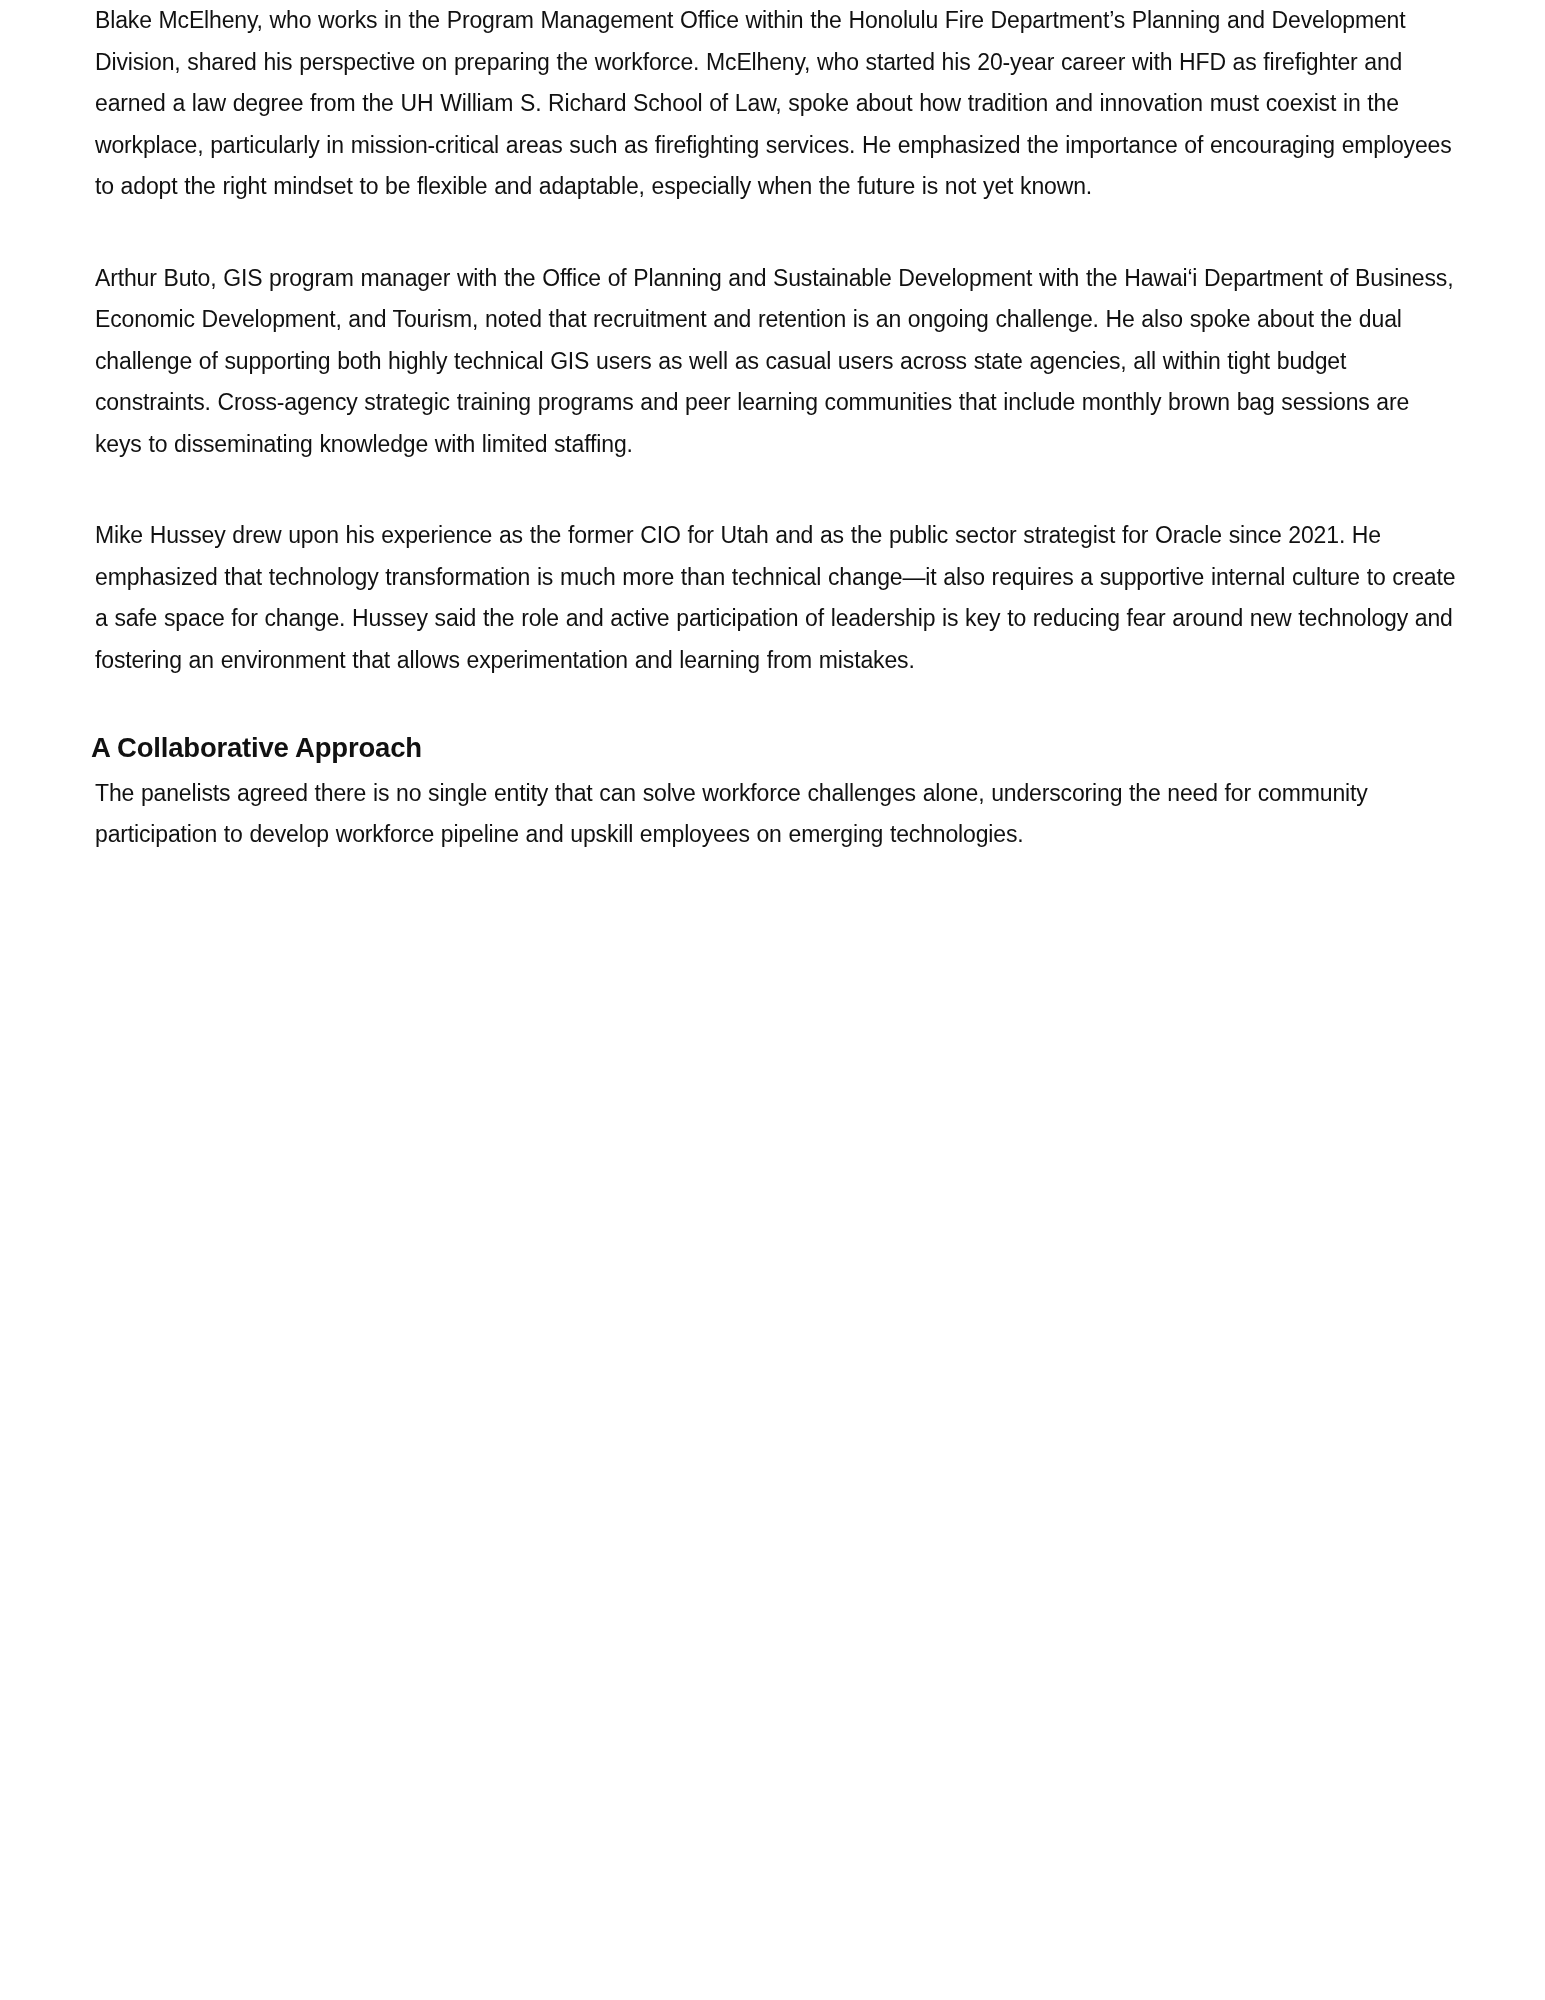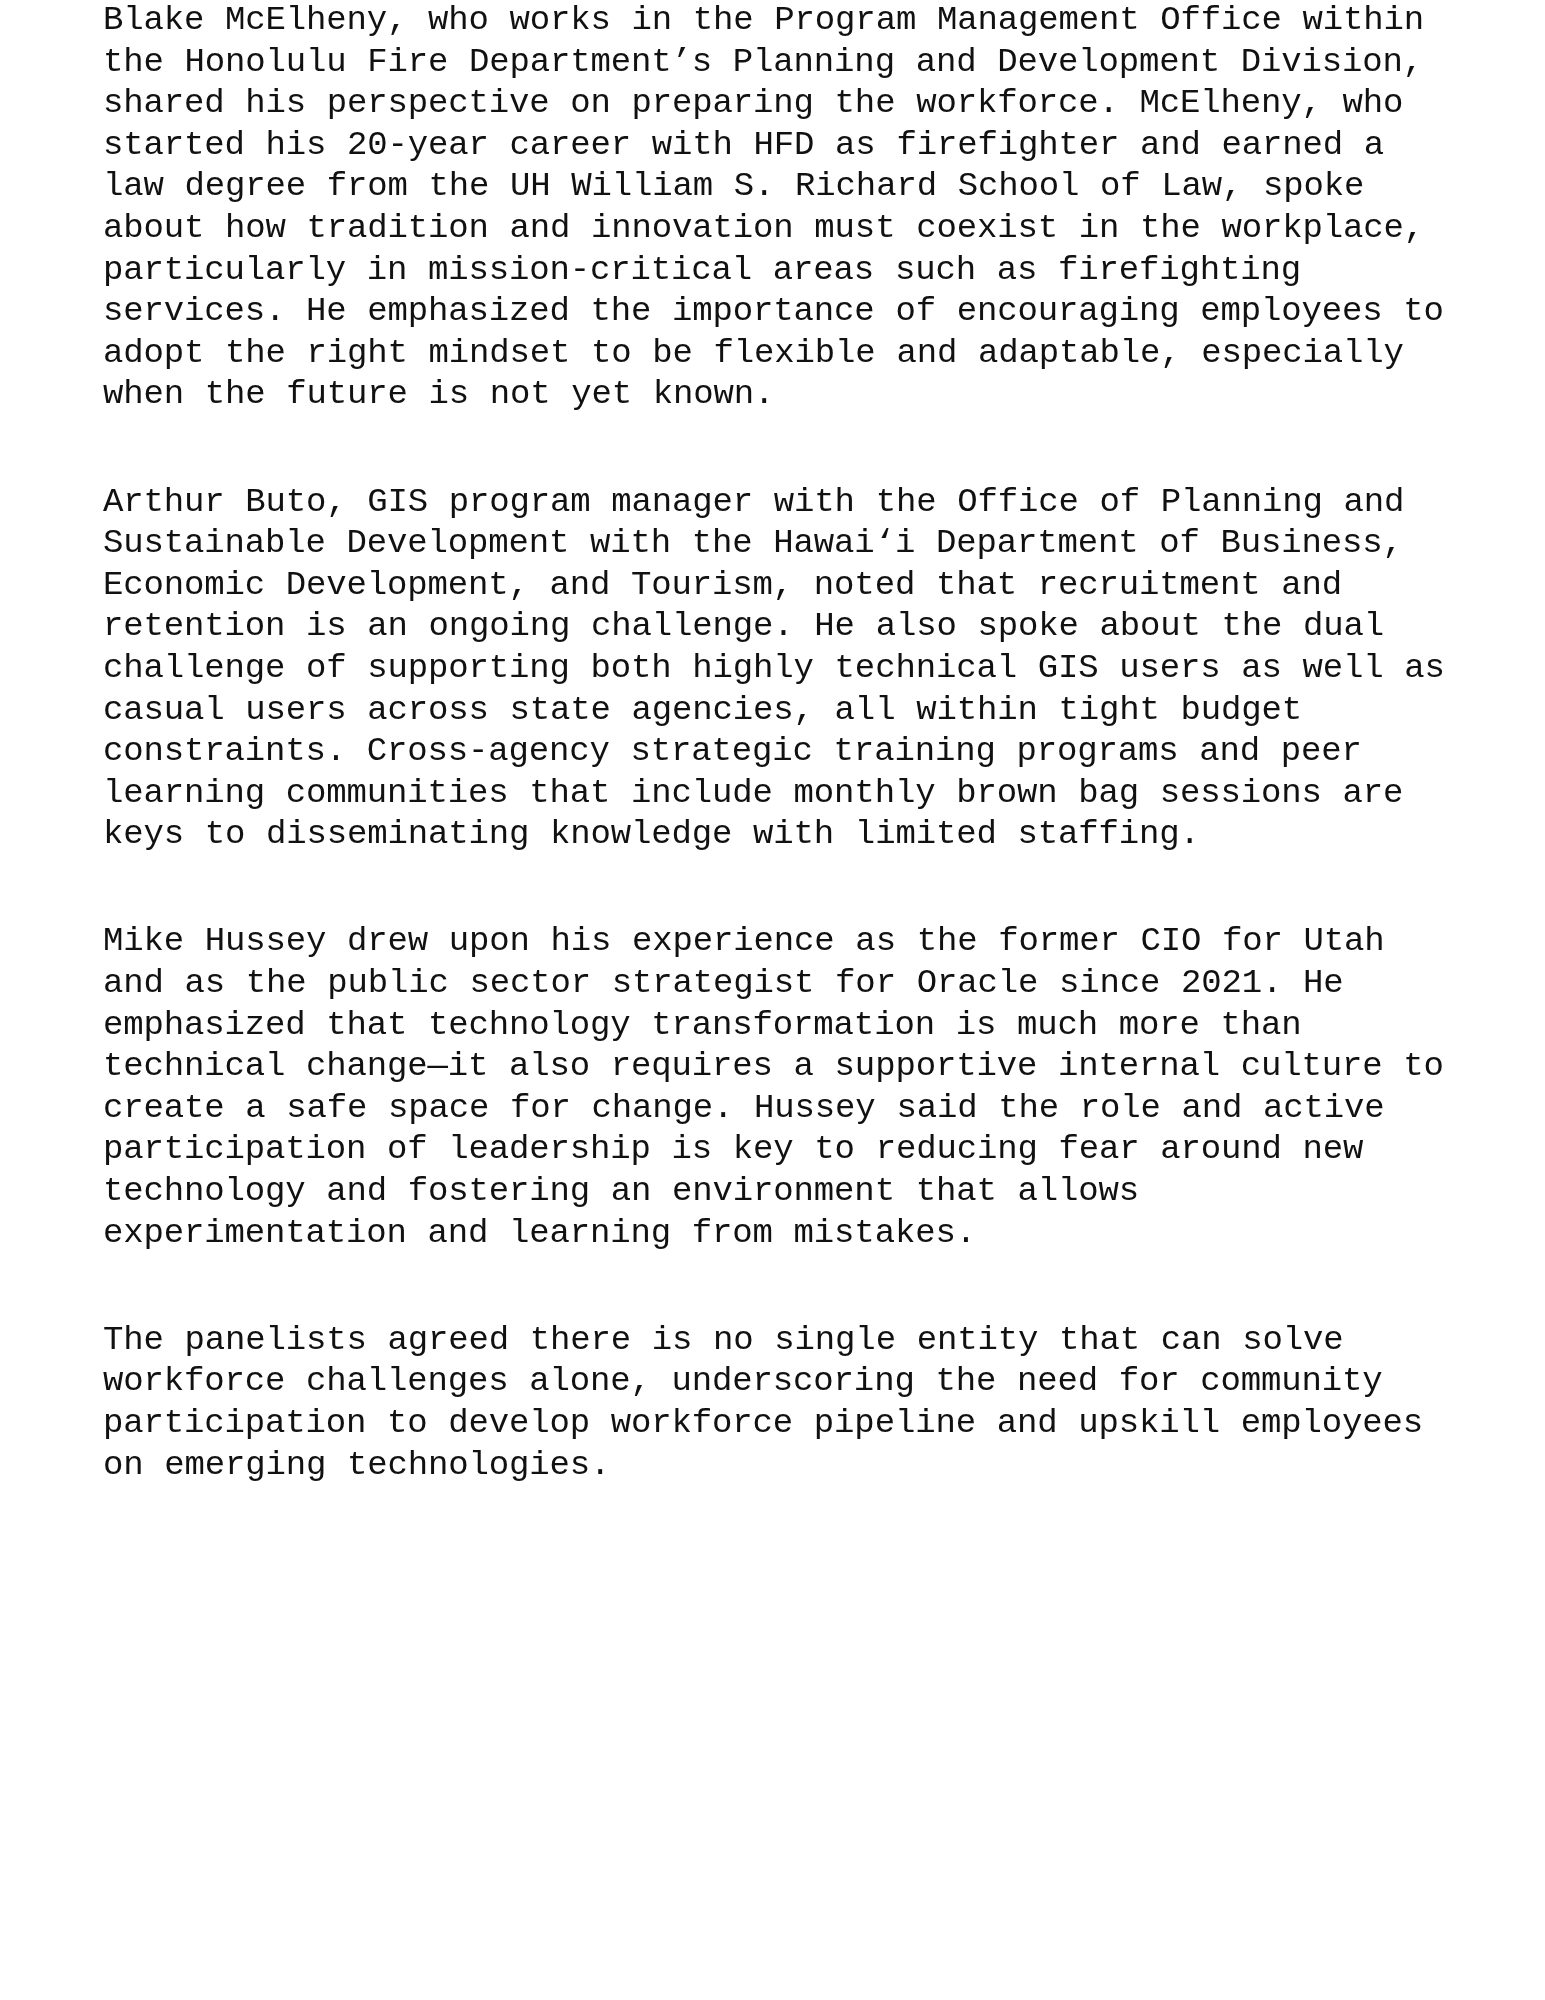--- a/index.html
+++ b/index.html
@@ -15,27 +15,26 @@
       color: #111111;
       font-family: "Liberation Sans", "DejaVu Sans", sans-serif;
     }
     .page {
       position: absolute;
       left: 91px;
       top: 0;
       width: 1370px;
     }
     .para {
-      margin: 12px;
-      font-size: 34px;
+      margin: 4px;
+      font-size: 23px;
       line-height: 41.6px;
       letter-spacing: -0.15px;
       word-spacing: 0.5px;
       white-space: normal;
-      font-family: Liberation Mono, monospace;
     }
     .p1 { margin-top: 0; }
     .gap { height: 41.6px; }
     .heading {
       margin: 0;
       font-size: 27.5px;
       line-height: 41.6px;
       font-weight: bold;
       letter-spacing: -0.2px;
     }
@@ -43,14 +42,15 @@
 </head>
 <body>
 
 <div class="page">
   <p class="para p1">Blake McElheny, who works in the Program Management Office within the Honolulu Fire Department’s Planning and Development Division, shared his perspective on preparing the workforce. McElheny, who started his 20-year career with HFD as firefighter and earned a law degree from the UH William S. Richard School of Law, spoke about how tradition and innovation must coexist in the workplace, particularly in mission-critical areas such as firefighting services. He emphasized the importance of encouraging employees to adopt the right mindset to be flexible and adaptable, especially when the future is not yet known.</p>
   <div class="gap"></div>
   <p class="para">Arthur Buto, GIS program manager with the Office of Planning and Sustainable Development with the Hawai‘i Department of Business, Economic Development, and Tourism, noted that recruitment and retention is an ongoing challenge. He also spoke about the dual challenge of supporting both highly technical GIS users as well as casual users across state agencies, all within tight budget constraints. Cross-agency strategic training programs and peer learning communities that include monthly brown bag sessions are keys to disseminating knowledge with limited staffing.</p>
   <div class="gap"></div>
   <p class="para">Mike Hussey drew upon his experience as the former CIO for Utah and as the public sector strategist for Oracle since 2021. He emphasized that technology transformation is much more than technical change—it also requires a supportive internal culture to create a safe space for change. Hussey said the role and active participation of leadership is key to reducing fear around new technology and fostering an environment that allows experimentation and learning from mistakes.</p>
   <div class="gap"></div>
+  <h2 class="heading">A Collaborative Approach</h2>
   <p class="para">The panelists agreed there is no single entity that can solve workforce challenges alone, underscoring the need for community participation to develop workforce pipeline and upskill employees on emerging technologies.</p>
 </div>
 
 </body></html>

